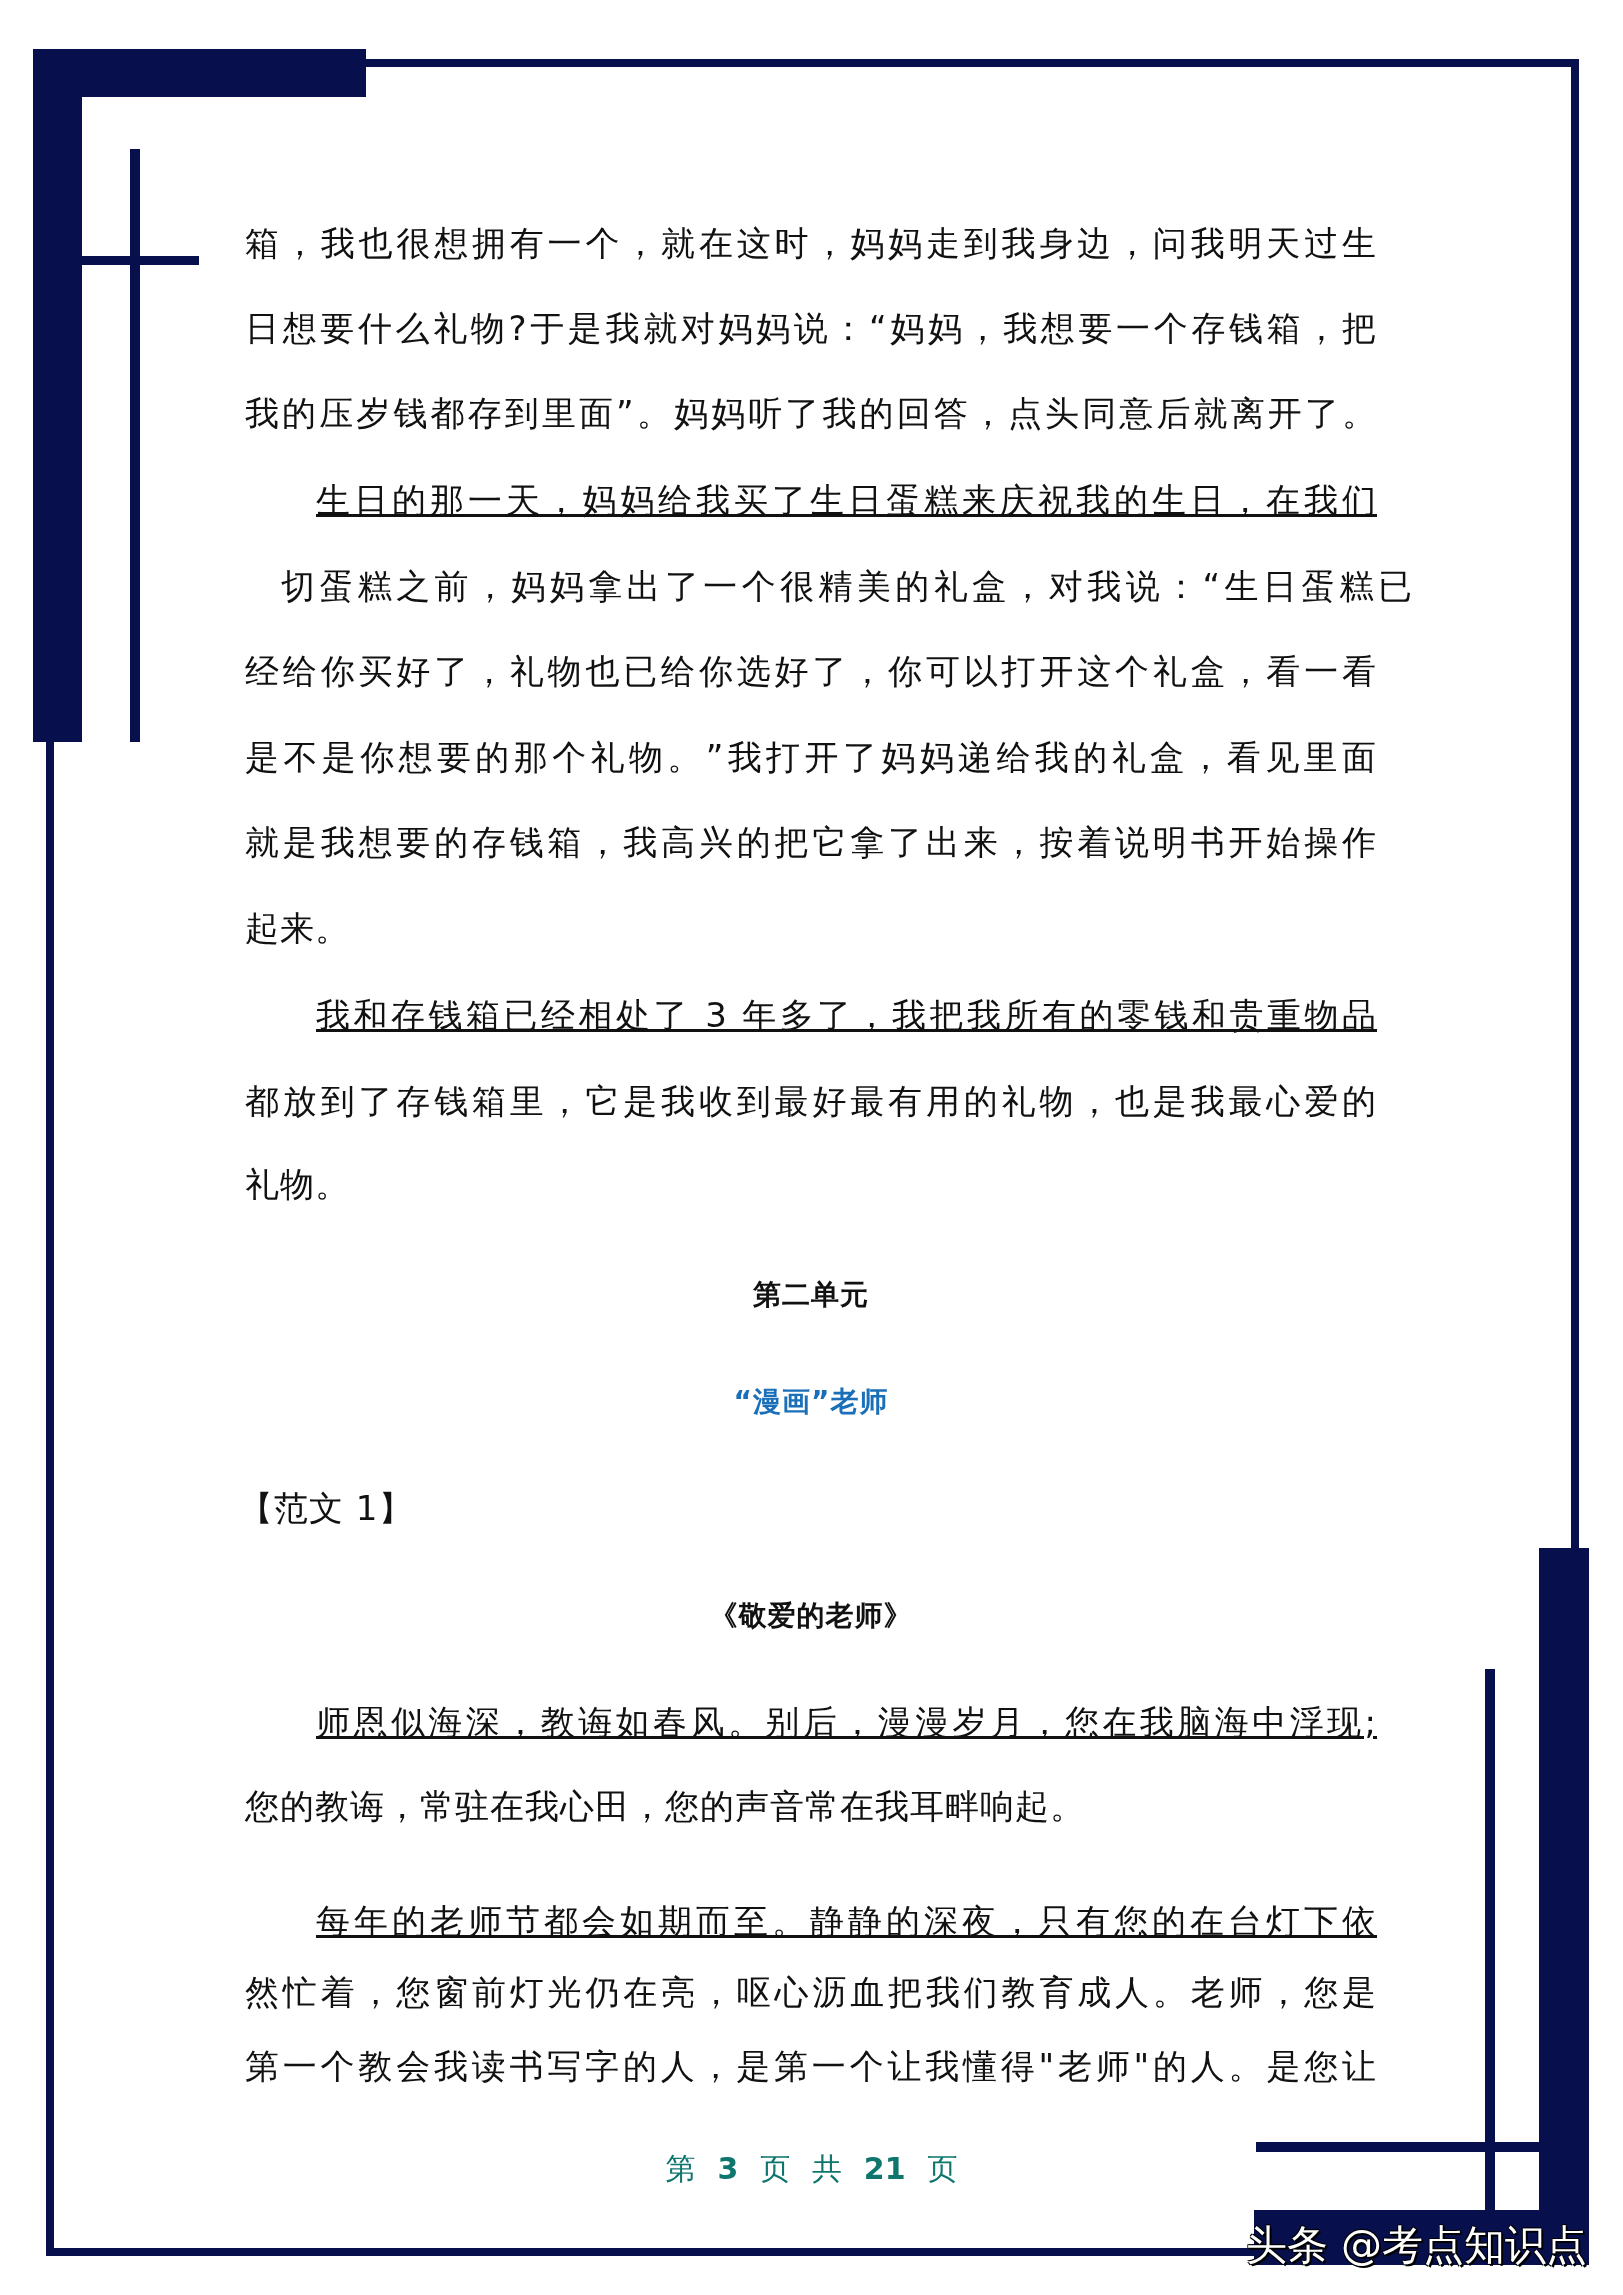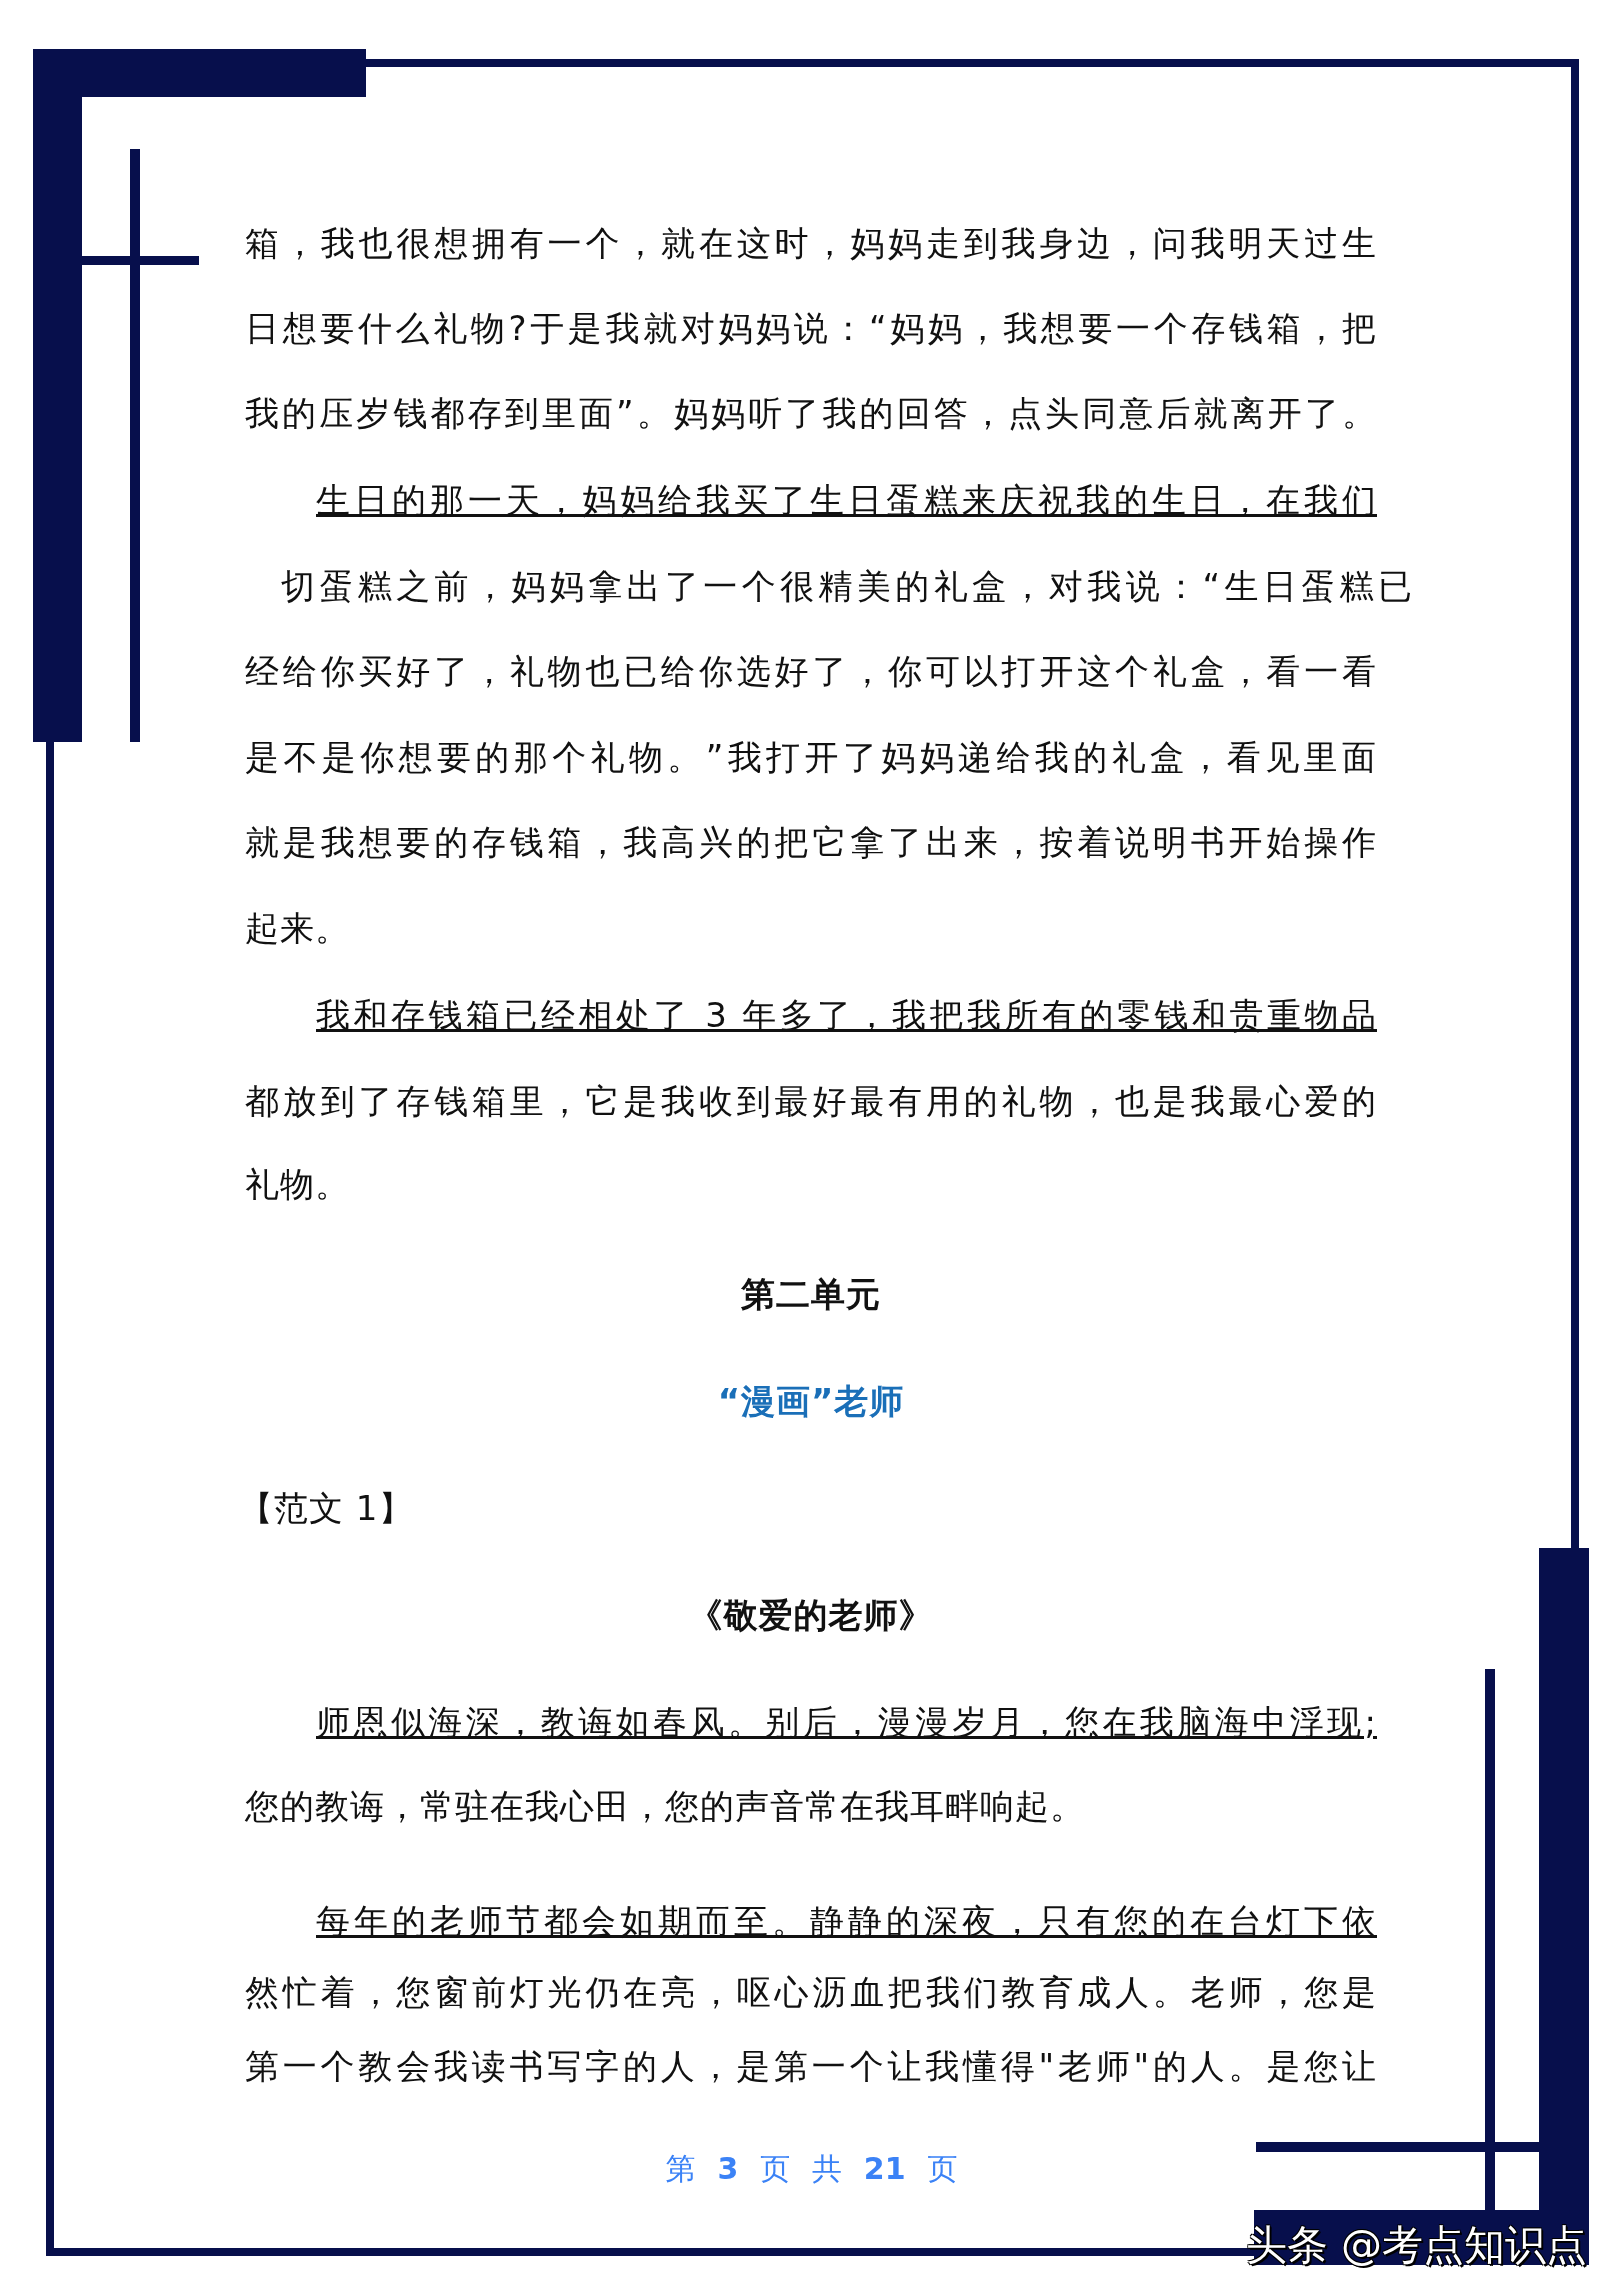--- a/index.html
+++ b/index.html
@@ -11,26 +11,26 @@
   }
   .bar { position: absolute; background: #070f4c; }
   .line-text {
     position: absolute; left: 245px; width: 1132px;
     font-size: 34px; line-height: 41px; white-space: nowrap;
     letter-spacing: 1px; color: #111;
   }
   .justify { text-align: justify; text-align-last: justify; }
   .indent { padding-left: 71px; box-sizing: border-box; text-decoration: underline; }
   .center { left: 245px; width: 1132px; text-align: center; }
-  .heading { font-weight: bold; font-size: 34px; }
+  .heading { font-weight: bold; font-size: 28px; }
   .blue { color: #1a6fb8; }
   .footer {
     position: absolute; left: 0; width: 1623px; top: 2148px;
     text-align: center; font-family: "DejaVu Serif", "Liberation Serif", serif;
-    font-size: 30px; line-height: 41px; color: #3b82f6; word-spacing: 12.3px;
+    font-size: 30px; line-height: 41px; color: #0f766e; word-spacing: 12.3px;
   }
   .footer b { font-family: "DejaVu Sans", "Liberation Sans", sans-serif; font-weight: bold; }
   .watermark {
     position: absolute; left: 1246px; top: 2221px; width: 341px;
     font-size: 41px; line-height: 49px; color: #ffffff; white-space: nowrap;
     text-shadow: 2px 2px 0 #000, -0.7px -0.7px 0 #000, 0.7px -0.7px 0 #000, -0.7px 0.7px 0 #000, 1.4px 1.4px 0 #000;
     letter-spacing: 0px;
   }
 </style>
 </head>

